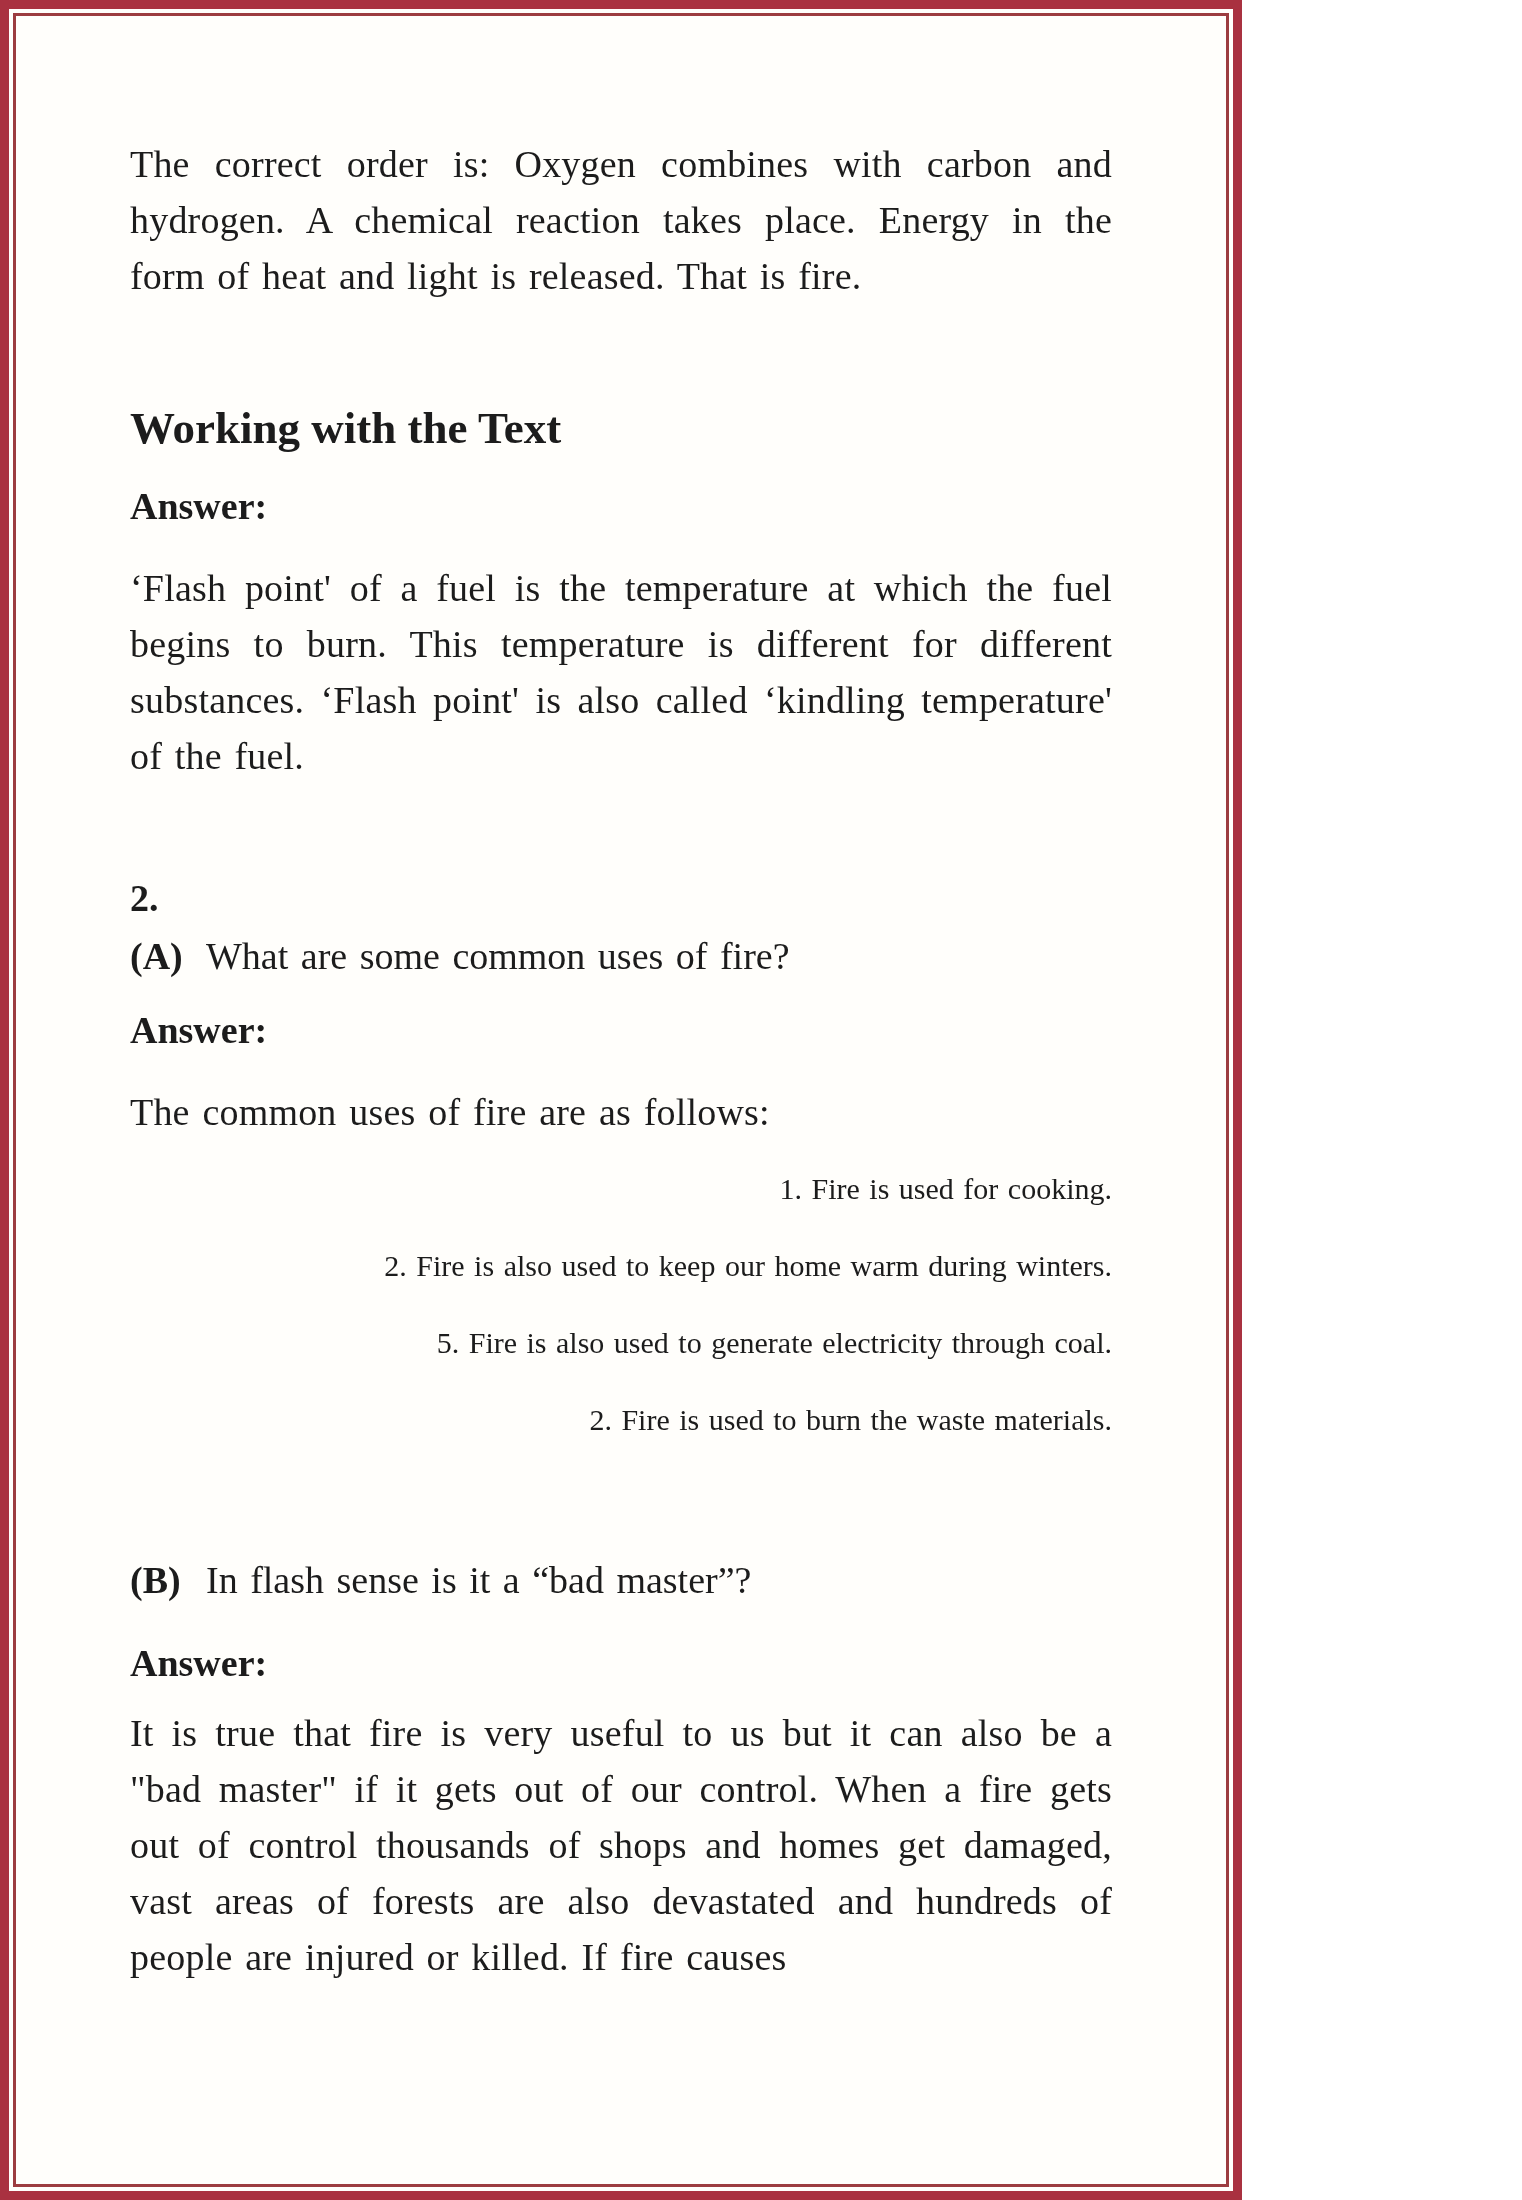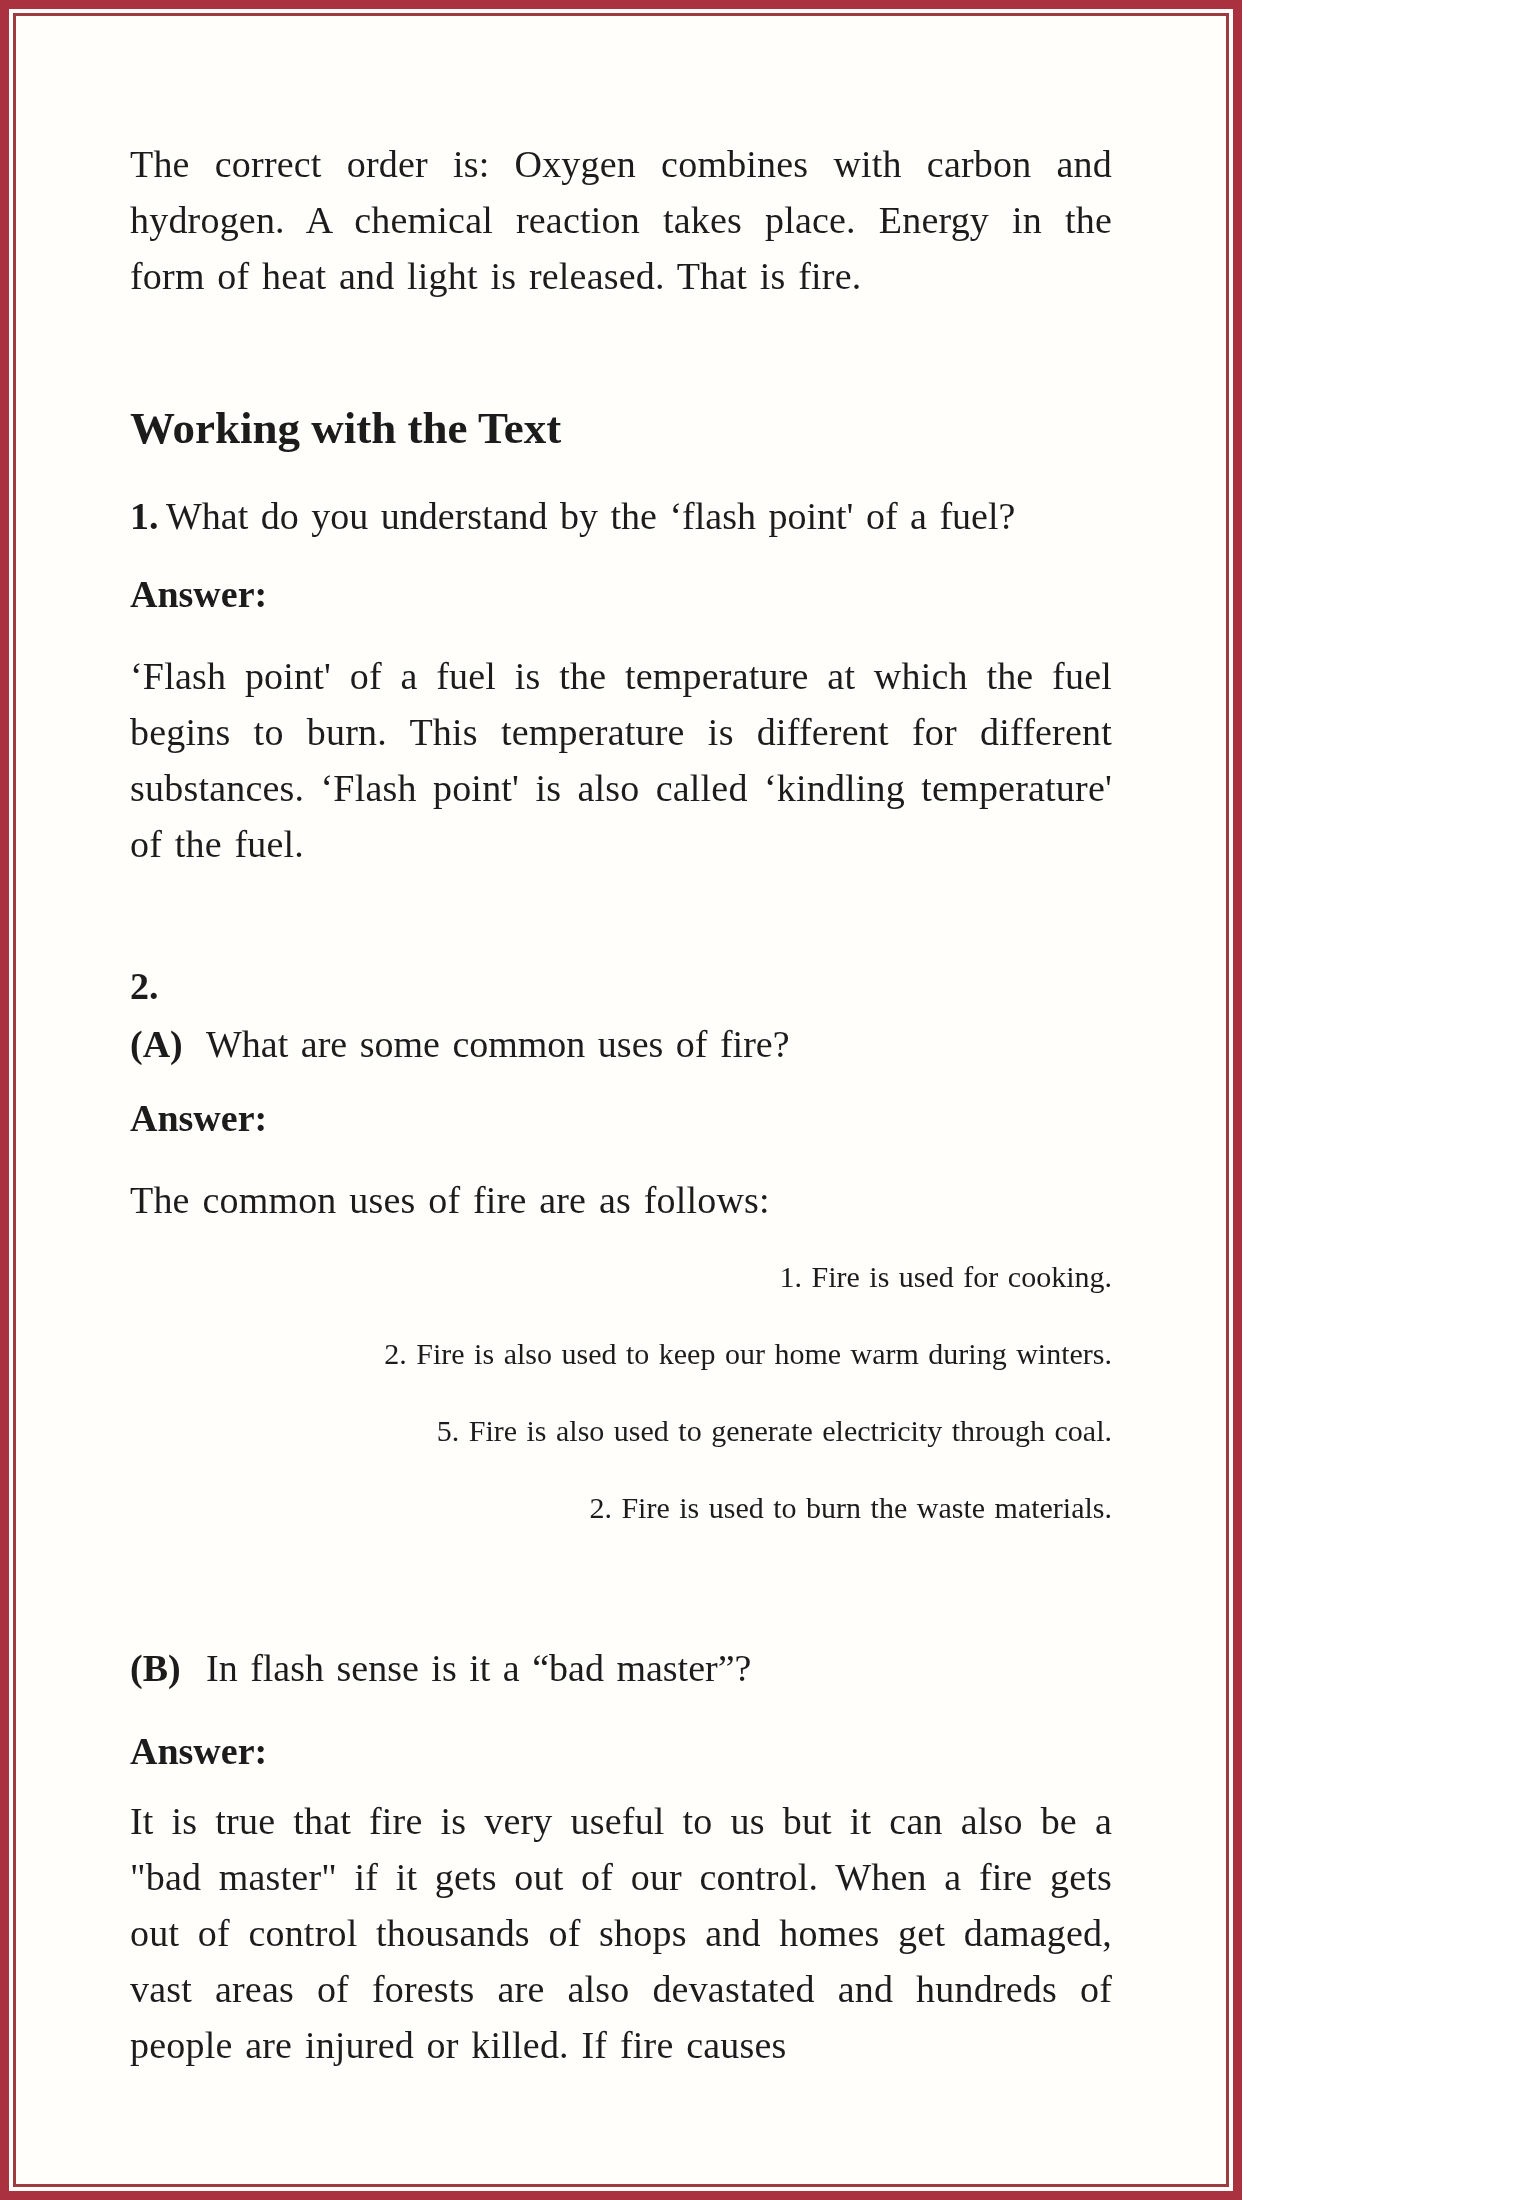--- a/index.html
+++ b/index.html
@@ -80,21 +80,20 @@
 </head>
 <body>
 
 <div class="page">
   <div class="page-inner">
 
     <p class="body-text intro">The correct order is: Oxygen combines with carbon and hydrogen. A chemical reaction takes place. Energy in the form of heat and light is released. That is fire.</p>
 
     <h1 class="heading">Working with the Text</h1>
 
-    <p class="q-line q1"><b class="marker marker-num">1.</b><span>What do you understand by the ‘flash point' of a fuel?</span></p>
 
     <p class="ans-label ans-1">Answer:</p>
 
     <p class="body-text a1">‘Flash point' of a fuel is the temperature at which the fuel begins to burn. This temperature is different for different substances. ‘Flash point' is also called ‘kindling temperature' of the fuel.</p>
 
     <p class="q-line q2-num"><b class="marker">2.</b></p>
 
     <p class="q-line q2a"><b class="marker marker-ab">(A)</b><span>What are some common uses of fire?</span></p>
 
     <p class="ans-label ans-2">Answer:</p>

